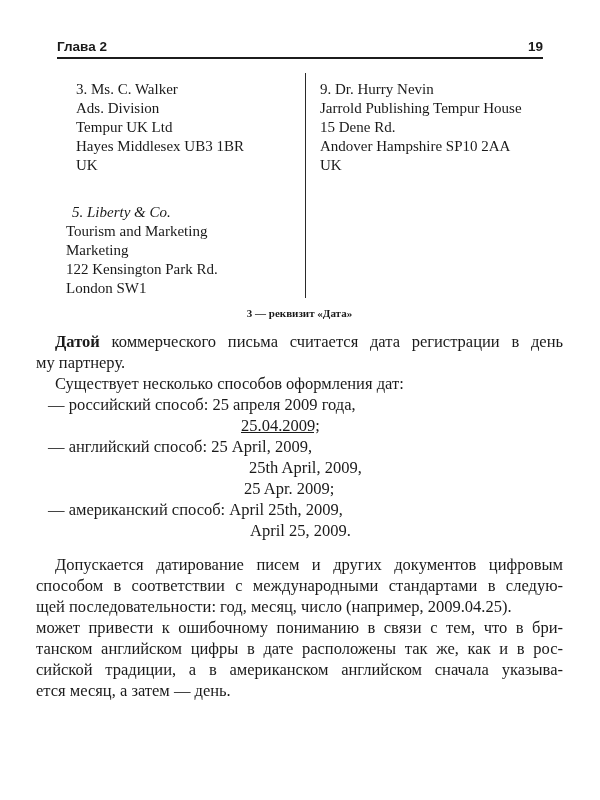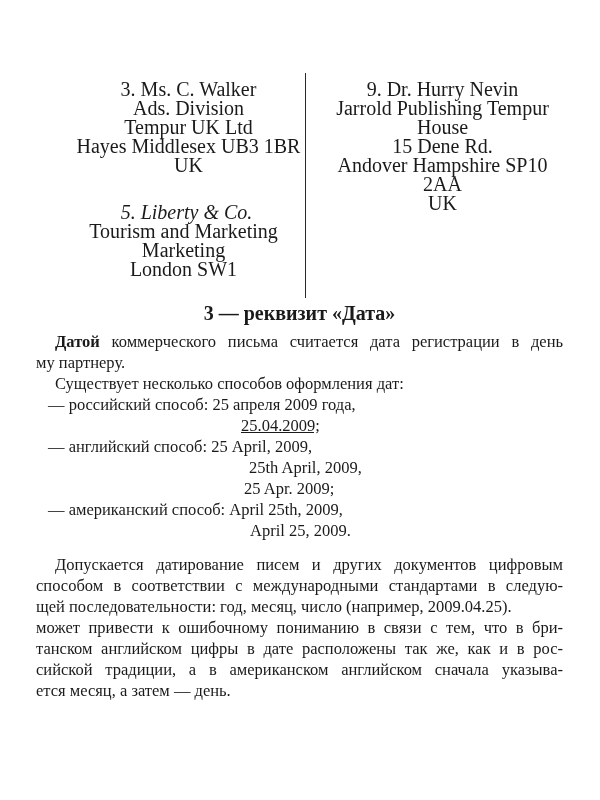--- a/index.html
+++ b/index.html
@@ -18,59 +18,63 @@
     top: 39px; left: 57px; width: 486px;
     display: flex; justify-content: space-between; align-items: flex-end;
     font-family: "Liberation Sans", sans-serif;
     font-weight: bold; font-size: 13.5px;
     border-bottom: 2px solid #1c1c1c;
     padding-bottom: 3px;
   }
   
   .addr {
     position: absolute;
-    font-size: 20px; line-height: 19px; text-align: center;
+    font-size: 15px; line-height: 19px;
   }
   .addr-3 { top: 80px; left: 76px; width: 225px; }
   .addr-5 { top: 203px; left: 66px; width: 235px; }
   .addr-5 .addr-line:first-child { padding-left: 6px; font-style: italic; }
   .addr-4 { top: 80px; left: 320px; width: 245px; }
   .col-divider {
     position: absolute;
     left: 305px; top: 73px; height: 225px; width: 0;
     border-left: 1.5px solid #2a2a2a;
   }
   
   .textblock {
     position: absolute;
     top: 303px; left: 36px; width: 527px;
     font-size: 16.5px;
   }
   .sec-heading {
     text-align: center;
     font-weight: bold;
-    font-size: 20px;
+    font-size: 11px;
     line-height: 21px;
     margin-bottom: 7px;
   }
   .line { line-height: 21px; min-height: 21px; }
   .j { text-align: justify; text-align-last: justify; }
   .ind { padding-left: 19px; }
   .dash { padding-left: 12px; }
   .cont-a { padding-left: 205px; text-decoration: underline; }
   .cont-b { padding-left: 213px; }
   .cont-c { padding-left: 208px; }
   .cont-d { padding-left: 214px; }
   .gap { height: 13px; }
 </style>
 </head>
 <body>
 
 <div class="page">
 
+  <div class="runhead">
+    <span>Глава 2</span>
+    <span>19</span>
+  </div>
 
   <div class="addr addr-3">
     <div class="addr-line">3. Ms. C. Walker</div>
     <div class="addr-line">Ads. Division</div>
     <div class="addr-line">Tempur UK Ltd</div>
     <div class="addr-line">Hayes Middlesex UB3 1BR</div>
     <div class="addr-line">UK</div>
   </div>
 
   <div class="addr addr-4">
@@ -78,20 +82,21 @@
     <div class="addr-line">Jarrold Publishing Tempur House</div>
     <div class="addr-line">15 Dene Rd.</div>
     <div class="addr-line">Andover Hampshire SP10 2AA</div>
     <div class="addr-line">UK</div>
   </div>
 
   <div class="addr addr-5">
     <div class="addr-line">5. Liberty &amp; Co.</div>
     <div class="addr-line">Tourism and Marketing</div>
     <div class="addr-line">Marketing</div>
+    <div class="addr-line">122 Kensington Park Rd.</div>
     <div class="addr-line">London SW1</div>
   </div>
 
   <div class="col-divider"></div>
 
   <div class="textblock">
 
     <div class="sec-heading">3 — реквизит «Дата»</div>
 
     <div class="line j ind"><b>Датой</b><span> коммерческого письма считается дата регистрации в день</span></div>

